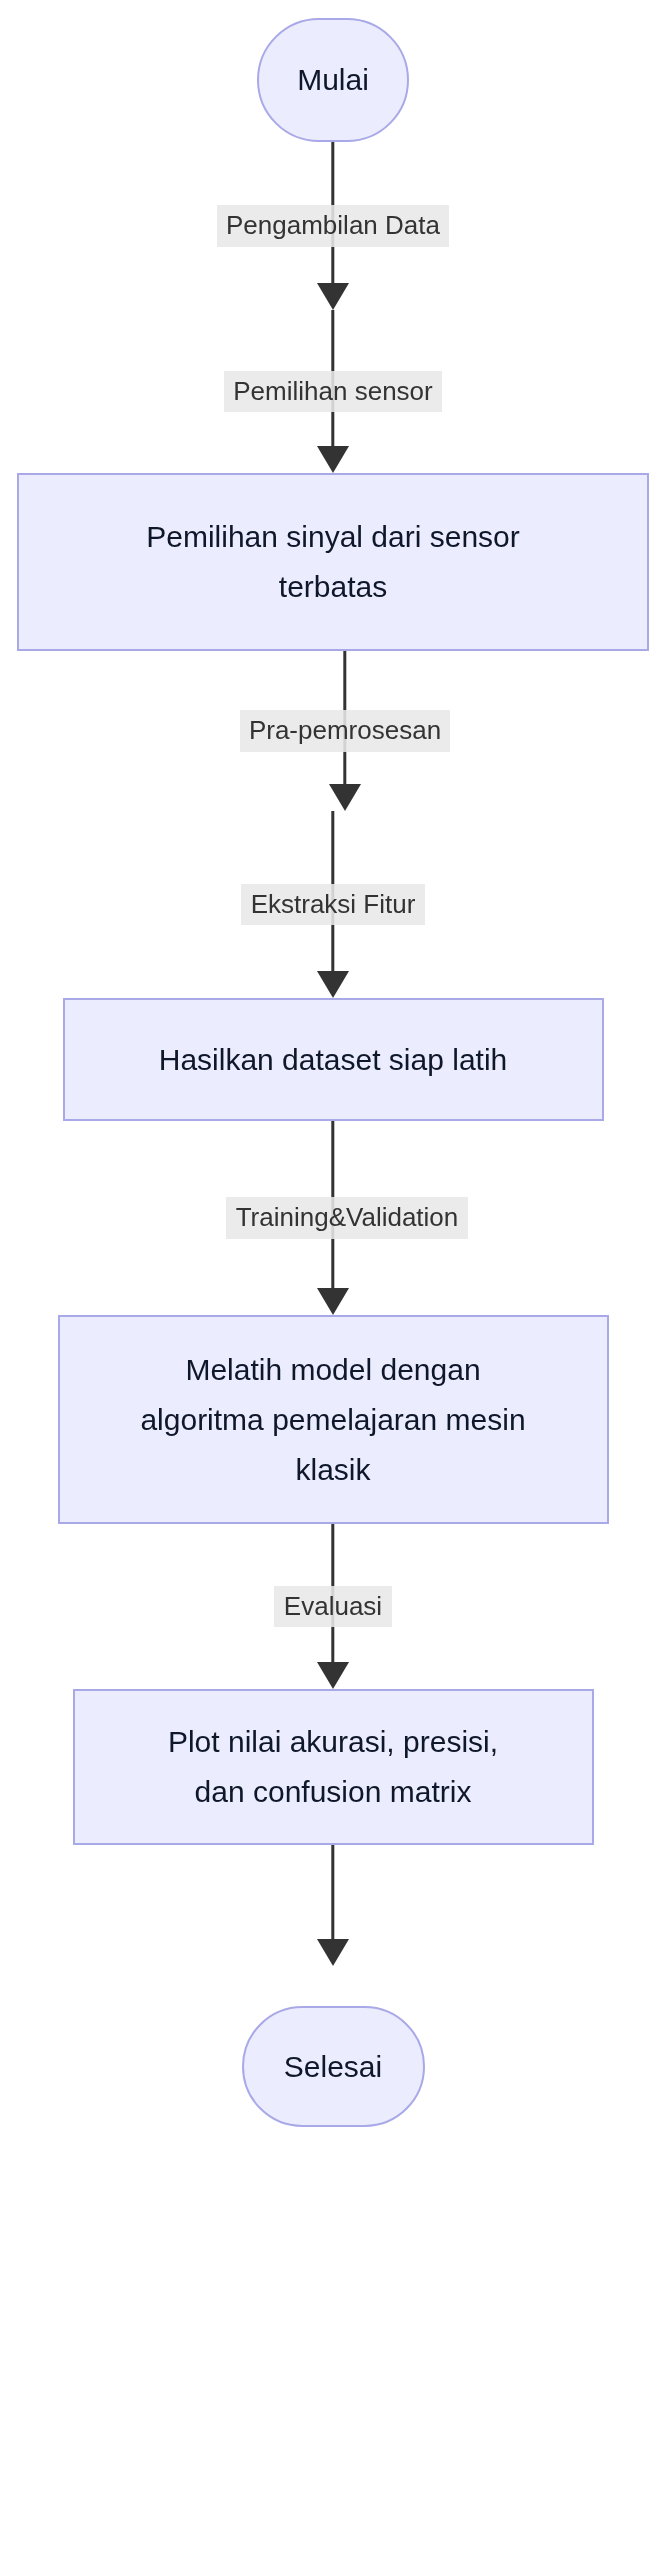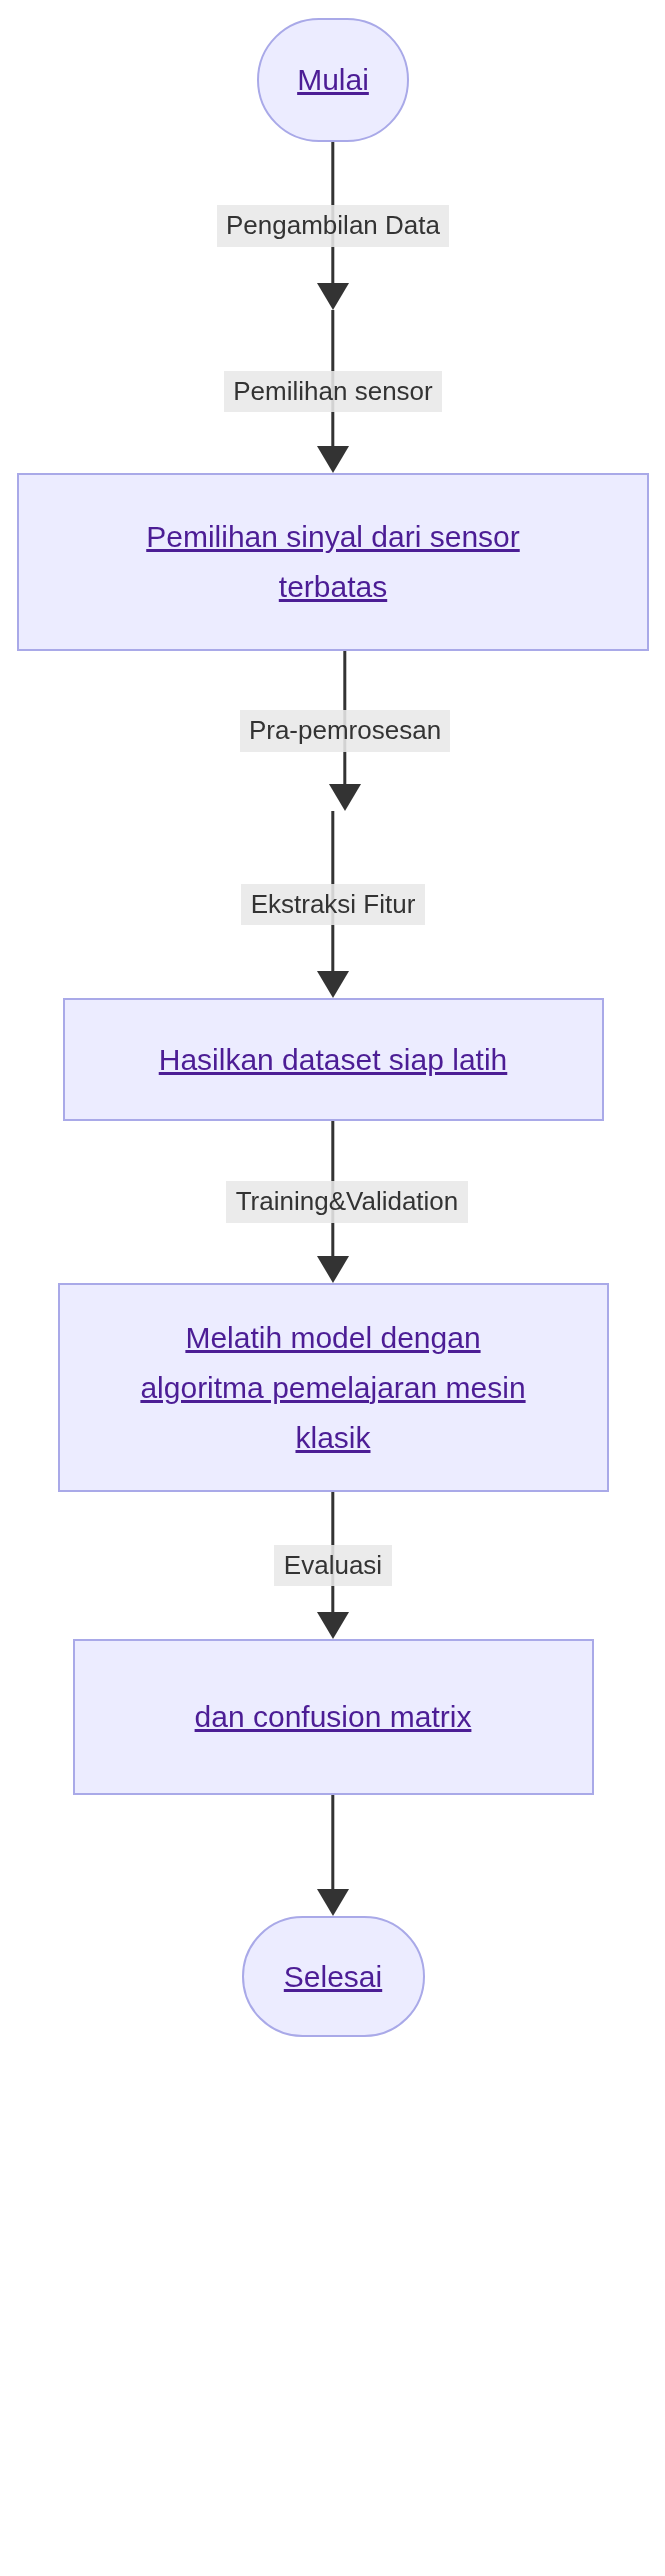--- a/index.html
+++ b/index.html
@@ -14,55 +14,54 @@
     width: 666px;
     height: 2576px;
     display: flex;
     flex-direction: column;
     align-items: center;
     padding-top: 18px;
   }
   .node {
     background: #ECECFF;
     border: 2px solid #A9A9E8;
-    color: #4c1d95;
+    color: #0f172a;
     font-size: 30px;
     line-height: 50px;
     display: flex;
     flex-direction: column;
     align-items: center;
     justify-content: center;
     text-align: center;
     flex-shrink: 0;
-    text-decoration: underline;
   }
   .stadium { border-radius: 670px; }
   .n-start { width: 152px; height: 124px; }
   .n-p1 { width: 358px; height: 171px; }
   .n-p2 { width: 632px; height: 178px; }
   .n-p3 { width: 632px; height: 273px; }
   .n-p4 { width: 541px; height: 123px; }
   .n-p5 { width: 551px; height: 209px; }
   .n-p6 { width: 521px; height: 156px; }
-  .n-end { width: 183px; height: 121px; }
+  .n-end { width: 183px; height: 121px; margin-top: 40px; }
   .node .line { display: block; }
   .connector {
     position: relative;
     width: 100%;
     flex-shrink: 0;
     display: flex;
     align-items: center;
     justify-content: center;
   }
   .c-a { height: 168px; }
   .c-b { height: 163px; }
   .c-c { height: 160px; margin-left: 24px; }
   .c-d { height: 187px; justify-content: center; }
-  .c-e { height: 162px; padding-left: 28px; }
-  .c-f { height: 147px; border-radius: 6px; }
+  .c-e { height: 194px; padding-left: 28px; }
+  .c-f { height: 165px; border-radius: 6px; }
   .c-g { height: 121px; }
   .wire {
     position: absolute;
     left: 50%;
     top: 0;
     bottom: 23px;
     width: 3.4px;
     transform: translateX(-50%);
     background: #333333;
   }
@@ -144,20 +143,21 @@
     <span class="line">klasik</span>
   </div>
 
   <div class="connector c-f">
     <div class="wire"></div>
     <div class="edge-label">Evaluasi</div>
     <div class="arrowhead"></div>
   </div>
 
   <div class="node n-p6">
+    <span class="line">Plot nilai akurasi, presisi,</span>
     <span class="line">dan confusion matrix</span>
   </div>
 
   <div class="connector c-g">
     <div class="wire"></div>
     <div class="arrowhead"></div>
   </div>
 
   <div class="node stadium n-end">
     <span class="line">Selesai</span>

